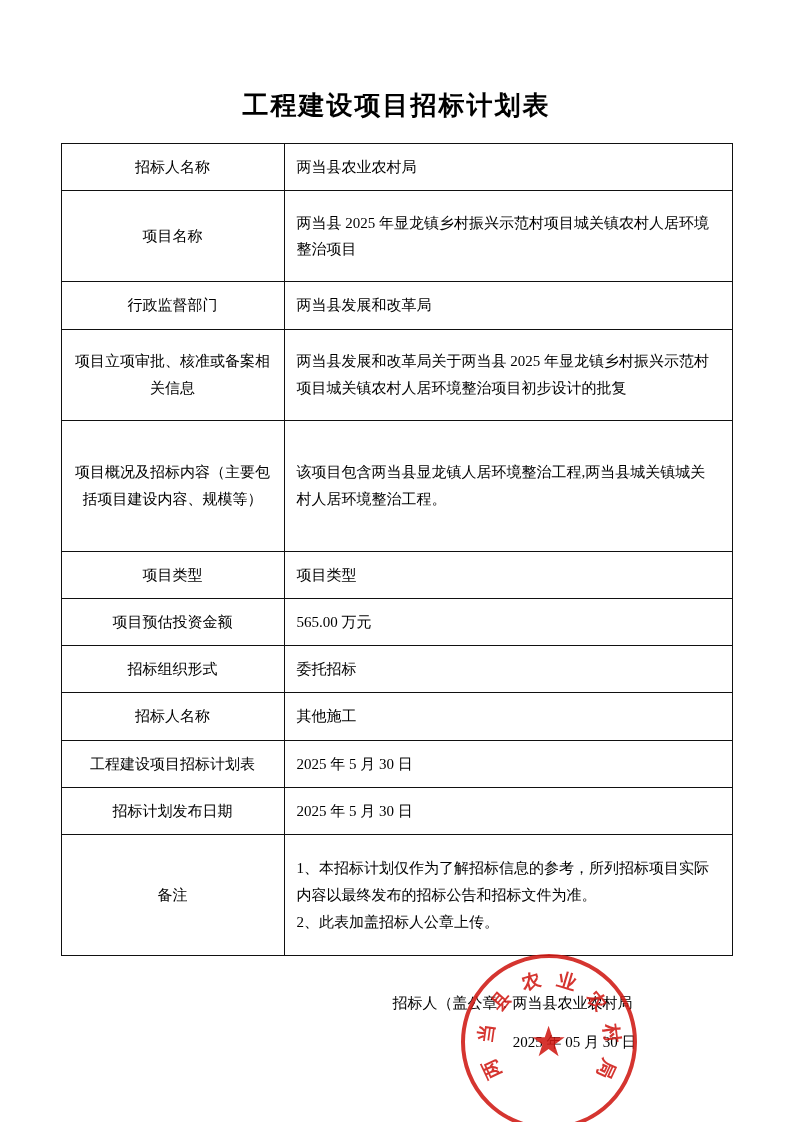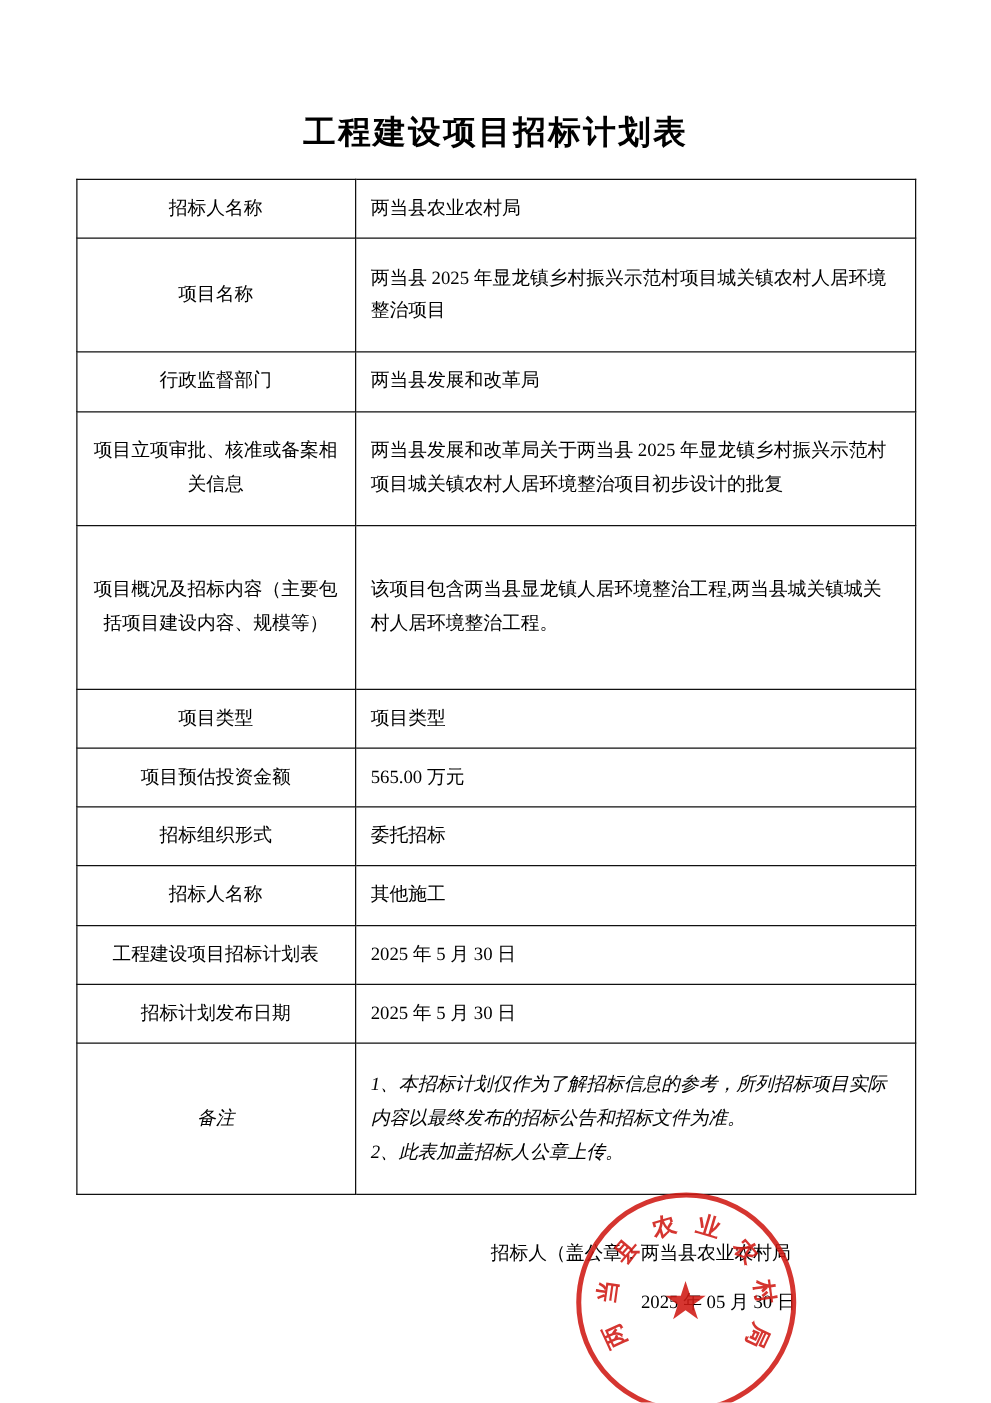--- a/index.html
+++ b/index.html
@@ -55,21 +55,20 @@
   }
   .row-tall td {
     height: 70px;
   }
   .row-xtall td {
     height: 110px;
   }
   .row-notes td {
     height: 100px;
     vertical-align: middle;
-    font-style: italic;
   }
   .notes-text {
     text-align: left;
     line-height: 1.8;
   }
   .signature-area {
     position: relative;
     width: 672px;
     margin: 28px auto 0 auto;
     height: 120px;

